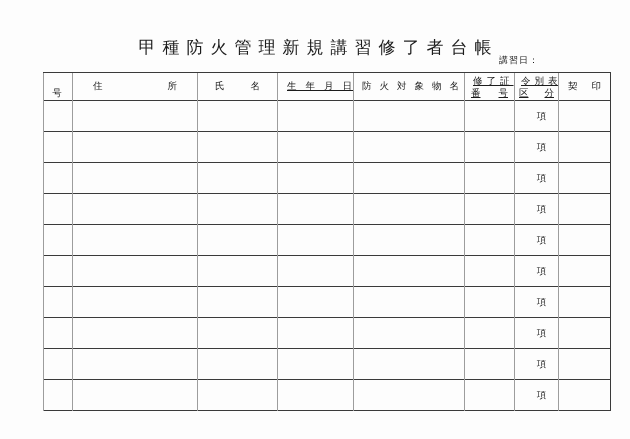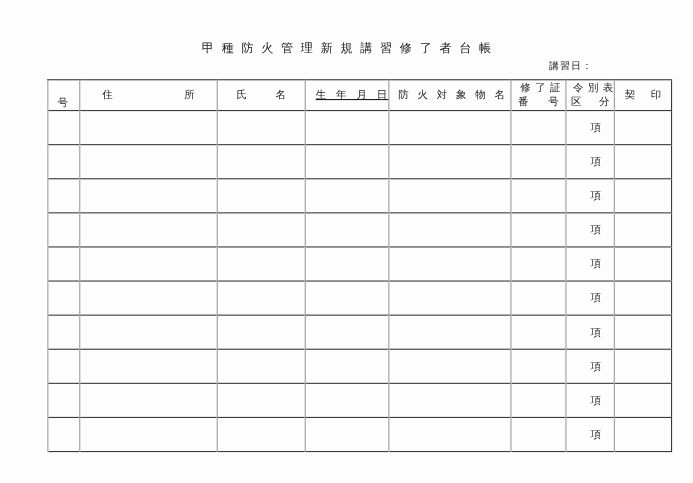--- a/index.html
+++ b/index.html
@@ -11,21 +11,21 @@
     overflow: hidden;
   }
   .sheet { position: relative; width: 630px; height: 439px; }
 
   .form-no {
     position: absolute; left: 42px; top: 13px;
     font-size: 9px; letter-spacing: 0.5px; white-space: pre;
   }
   .title {
     position: absolute; left: 0; top: 36px; width: 630px;
-    text-align: center; font-size: 11px;
+    text-align: center; font-size: 17px;
     letter-spacing: 7px; padding-left: 7px; white-space: pre;
   }
   .training-date {
     position: absolute; left: 499px; top: 54px;
     font-size: 9px; letter-spacing: 1px;
   }
 
   table.registry {
     position: absolute; left: 43px; top: 72px;
     width: 567px; table-layout: fixed;
@@ -49,21 +49,21 @@
   }
   .pad-address { padding: 0 20px; }
   .pad-name    { padding: 0 17px; }
   .pad-seal    { padding: 0 9px; }
   .pad-cert    { padding: 0 6px; }
   .pad-ord     { padding: 0 4px; }
 
   .ls-wide   { letter-spacing: 9px; padding-left: 9px; white-space: nowrap; text-decoration: underline; }
   .ls-target { letter-spacing: 8px; padding-left: 8px; white-space: nowrap; font-family: Liberation Serif, serif; }
   .ls-small  { letter-spacing: 2px; padding-left: 2px; margin-left: 28px; }
-  .h2l { display: flex; flex-direction: column; line-height: 12px; }
+  .h2l { display: flex; flex-direction: column; line-height: 12px; text-decoration: underline; }
   .h2l .l1 { letter-spacing: 4px; padding-left: 2px; text-align: center; white-space: nowrap; }
 
   td.cell-ordinance { text-align: center; }
   td.cell-ordinance .ko { display: inline-block; transform: translateX(5px); font-size: 9.5px; }
 </style>
 </head>
 <body>
 
 <div class="sheet">
 

